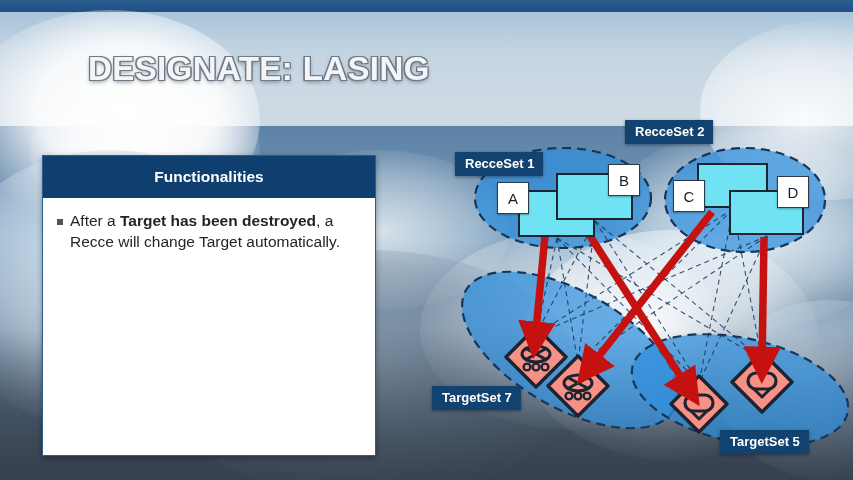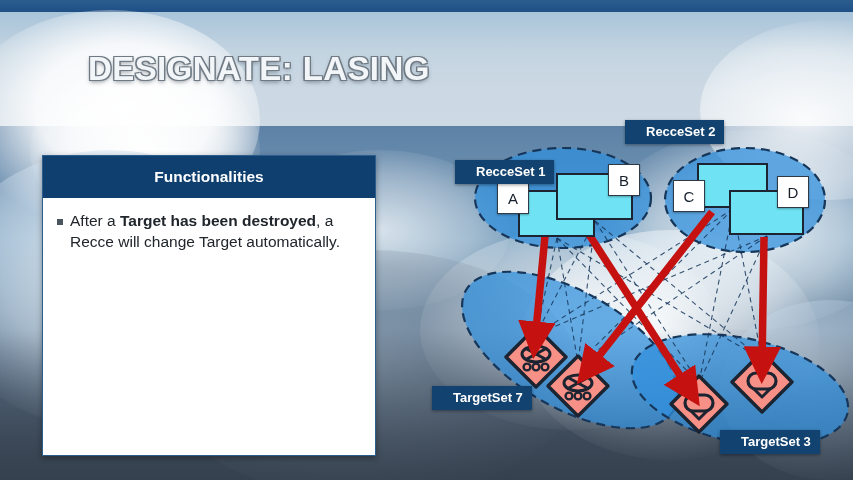--- a/index.html
+++ b/index.html
@@ -65,21 +65,21 @@
   .bsq{width:6px;height:6px;background:#4a5560;margin-top:8px;flex:0 0 auto;}
   .btxt{font-size:15.5px;color:#20262c;line-height:1.33;}
   .btxt b{font-weight:bold;}
 
   
   #diagram{position:absolute;left:0;top:0;width:853px;height:480px;}
   #diagram svg{position:absolute;left:0;top:0;}
 
   
   .setlabel{position:absolute;background:#12426f;color:#ffffff;
-            font-size:13px;font-weight:bold;padding:4px 9px 5px 21px;
+            font-size:13px;font-weight:bold;padding:4px 9px 5px 10px;
             white-space:nowrap;box-shadow:0 1px 3px rgba(0,0,0,.4);}
 
   
   .recce{position:absolute;background:#6fe3f3;border:2.6px solid #1b2430;}
   .node-tag{position:absolute;background:#ffffff;border:1.3px solid #2e3a46;
             width:30px;height:30px;display:flex;align-items:center;justify-content:center;
             font-size:15px;color:#16202b;font-weight:normal;
             box-shadow:0 1px 2px rgba(0,0,0,.3);}
 </style>
 </head>
@@ -220,20 +220,20 @@
     </svg>
     <div id="overlay" style="position:absolute;left:0;top:0;width:853px;height:480px;">
         <div class="recce" style="left: 518px; top: 190px; width: 72.8px; height: 42.8px;"></div>
         <div class="node-tag" style="left: 497px; top: 182px;">A</div>
         <div class="recce" style="left: 556px; top: 173px; width: 72.8px; height: 42.8px;"></div>
         <div class="node-tag" style="left: 608px; top: 164px;">B</div>
         <div class="recce" style="left: 697px; top: 163px; width: 66.8px; height: 40.8px;"></div>
         <div class="node-tag" style="left: 673px; top: 180px;">C</div>
         <div class="recce" style="left: 729px; top: 190px; width: 70.8px; height: 40.8px;"></div>
         <div class="node-tag" style="left: 777px; top: 176px;">D</div>
-        <div class="setlabel" style="left: 455px; top: 160px;">RecceSet 1</div>
+        <div class="setlabel" style="left: 455px; top: 152px;">RecceSet 1</div>
         <div class="setlabel" style="left: 625px; top: 120px;">RecceSet 2</div>
         <div class="setlabel" style="left: 432px; top: 386px;">TargetSet 7</div>
-        <div class="setlabel" style="left: 720px; top: 430px;">TargetSet 3</div>
+        <div class="setlabel" style="left: 720px; top: 430px;">TargetSet 5</div>
       </div>
   </div>
 
 </div>
 
 </body></html>

